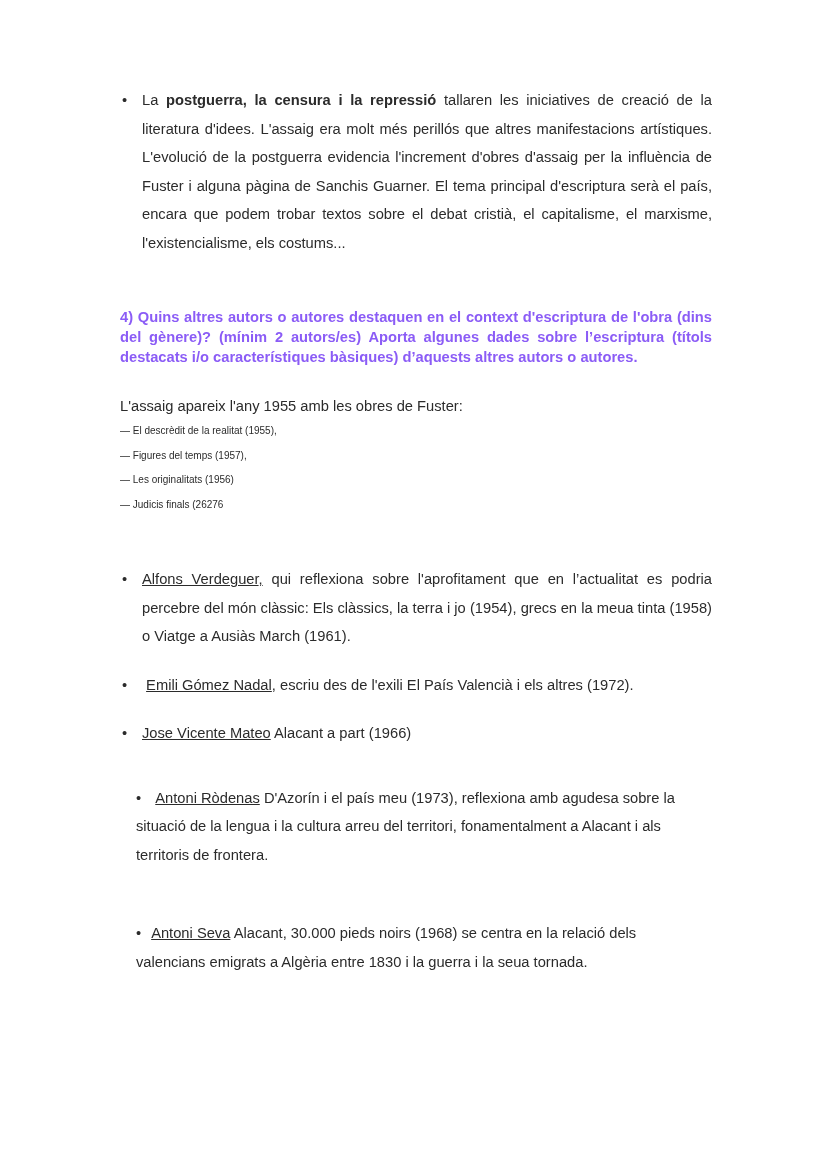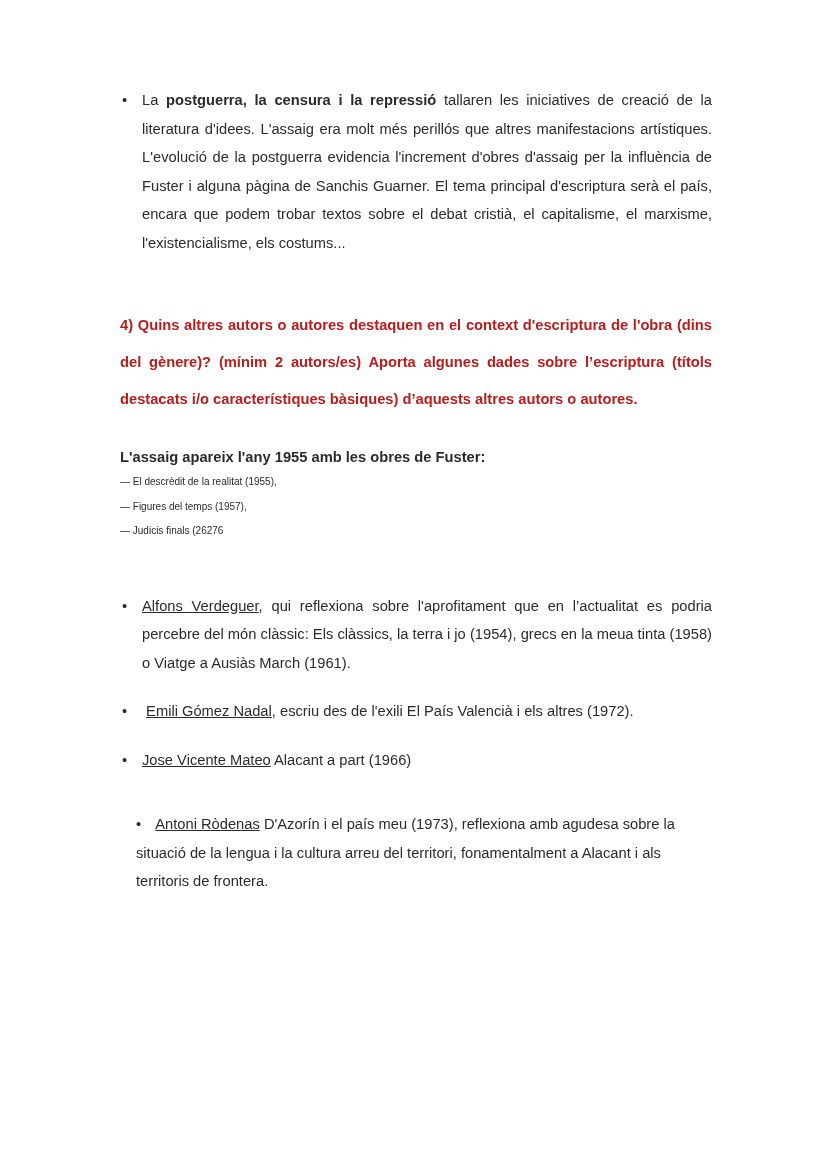--- a/index.html
+++ b/index.html
@@ -49,30 +49,30 @@
     line-height: 28.5px;
     text-align: left;
     margin: 16px;
   }
   .bullet-flat > .bullet-dot {
     font-size: 14.7px;
     margin-right: 10px;
   }
   .heading-bold {
     font-size: 14.7px;
-    line-height: 37px;
+    line-height: 20px;
     font-weight: bold;
     text-align: justify;
     margin: 0;
-    color: #b91c1c;
+    color: #8b5cf6;
   }
   .heading-bold-left {
     font-size: 14.7px;
     line-height: 26px;
-    font-weight: bold;
+    font-weight: normal;
     text-align: left;
     margin: 0;
     color: #2b2b2b;
   }
   .dash-line {
     font-size: 10px;
     line-height: 24.5px;
     text-align: left;
     margin: 0;
     color: #2b2b2b;
@@ -112,20 +112,24 @@
       <div class="dash-line">
         <span>—</span>
         <span>El descrèdit de la realitat (1955),</span>
       </div>
       <div class="dash-line">
         <span>—</span>
         <span>Figures del temps (1957),</span>
       </div>
       <div class="dash-line">
         <span>—</span>
+        <span>Les originalitats (1956)</span>
+      </div>
+      <div class="dash-line">
+        <span>—</span>
         <span>Judicis finals (26276</span>
       </div>
     </div>
 
     <div class="gap-after-dash"></div>
 
 
     <div class="gap-after-aq"></div>
 
     <div>
@@ -150,17 +154,20 @@
       </div>
 
       <div class="gap-bullet"></div>
 
       <div class="bullet-flat">
         <span class="bullet-dot">•</span><span>&nbsp;</span><span class="un">Antoni Ròdenas</span><span> </span><span class="it">D'Azorín i el país meu</span><span> (1973), reflexiona amb agudesa sobre la situació de la lengua i la cultura arreu del territori, fonamentalment a Alacant i als territoris de frontera.</span>
       </div>
 
       <div class="gap-bullet-sm"></div>
 
+      <div class="bullet-flat">
+        <span class="bullet-dot">•</span><span class="un">Antoni Seva</span><span> </span><span class="it">Alacant, 30.000 pieds noirs</span><span> (1968) se centra en la relació dels valencians emigrats a Algèria entre 1830 i la guerra i la seua tornada.</span>
+      </div>
 
     </div>
 
   </div>
 </div>
 
 </body></html>

